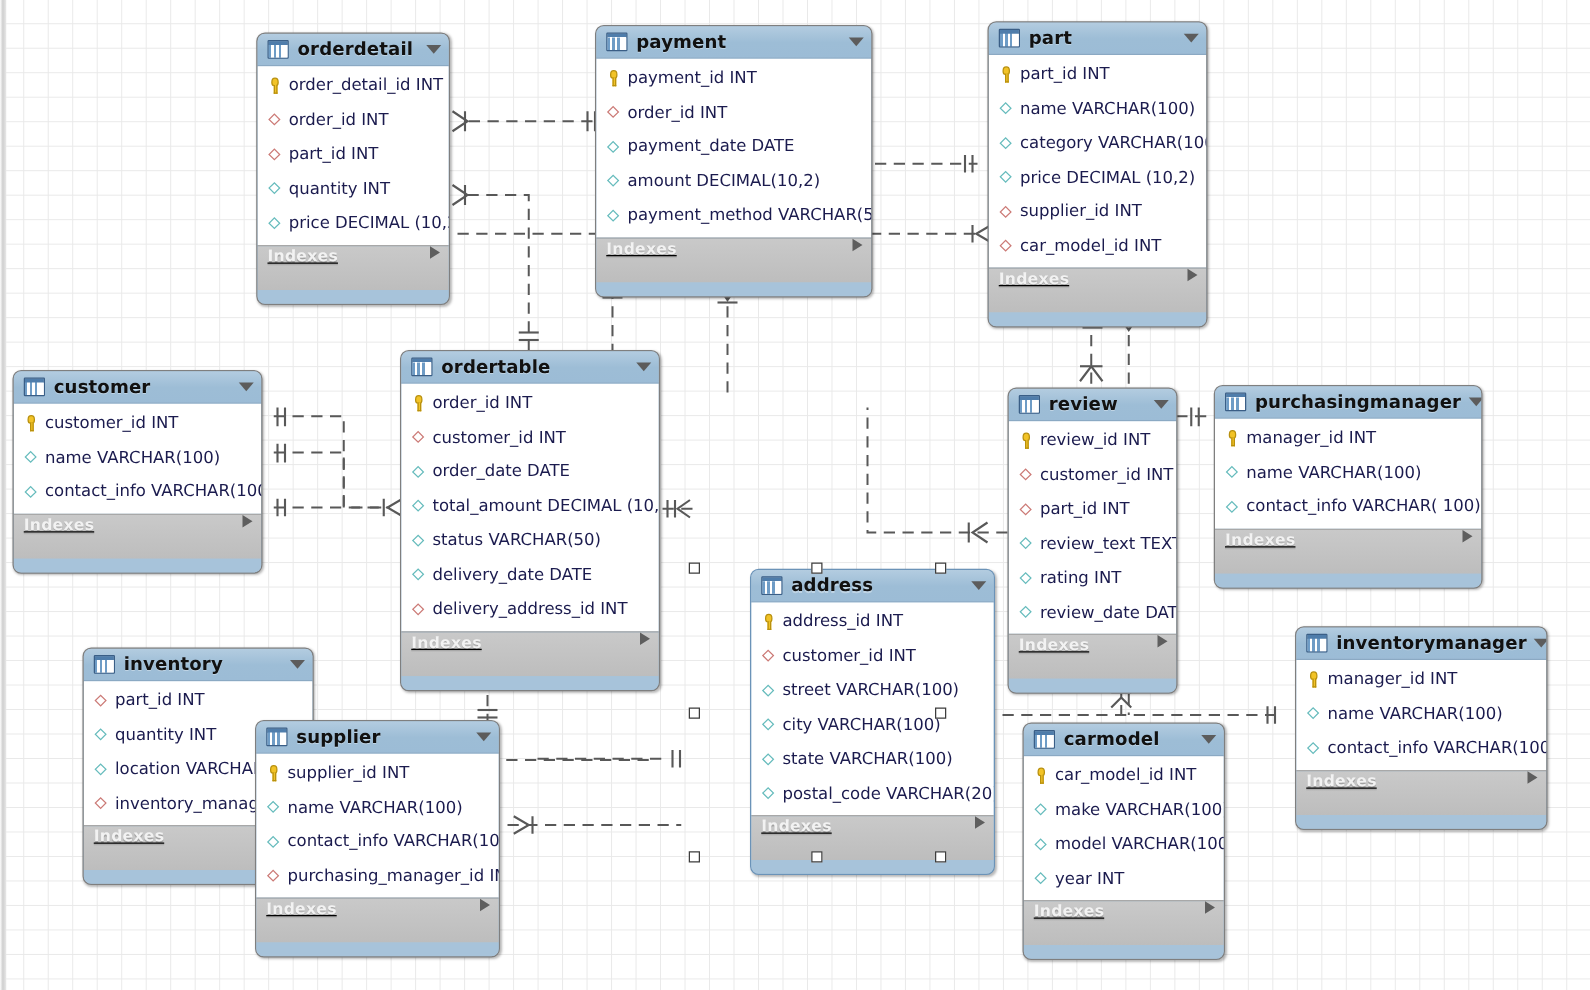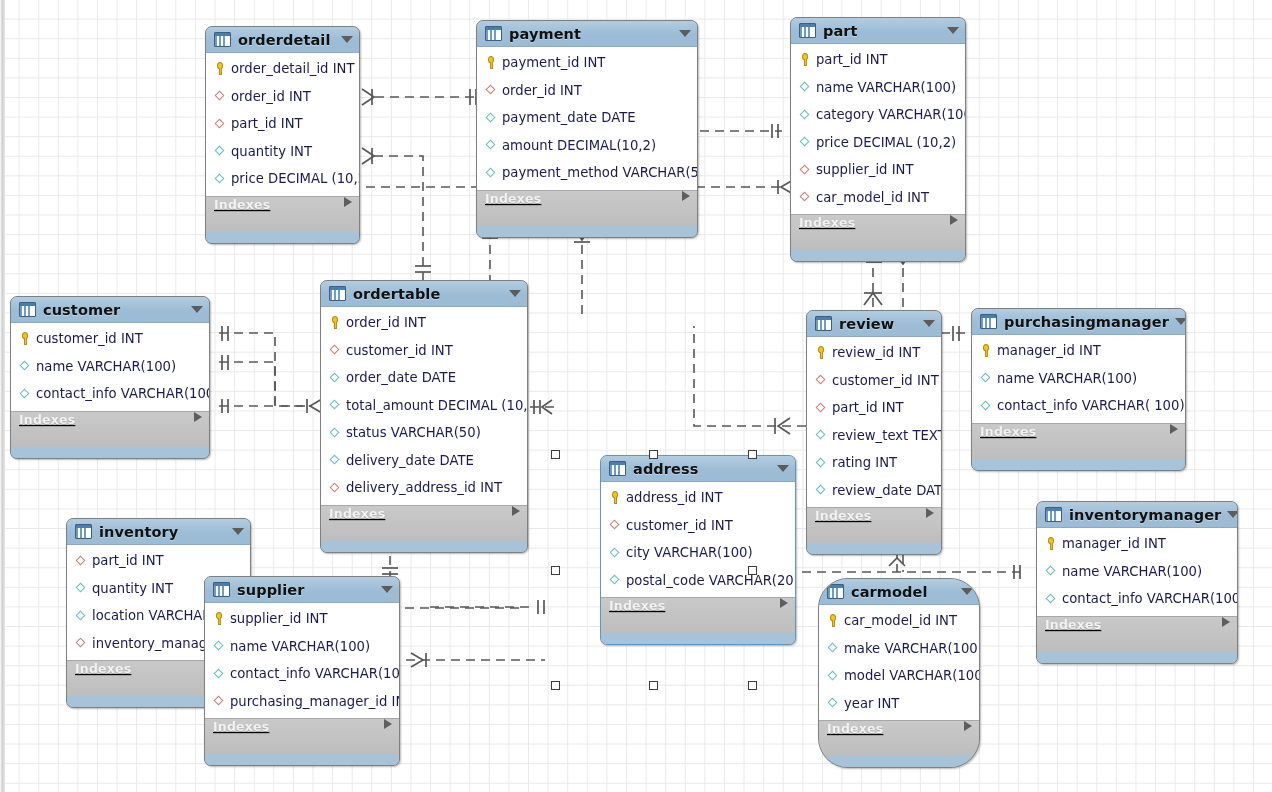--- a/index.html
+++ b/index.html
@@ -639,21 +639,29 @@
       <div class="col">
           <span class="m pk"></span>
           <span class="cname">address_id INT</span>
         </div>
       <div class="col">
           <span class="m fk"></span>
           <span class="cname">customer_id INT</span>
         </div>
       <div class="col">
           <span class="m fld"></span>
+          <span class="cname">street VARCHAR(100)</span>
+        </div>
+      <div class="col">
+          <span class="m fld"></span>
           <span class="cname">city VARCHAR(100)</span>
+        </div>
+      <div class="col">
+          <span class="m fld"></span>
+          <span class="cname">state VARCHAR(100)</span>
         </div>
       <div class="col">
           <span class="m fld"></span>
           <span class="cname">postal_code VARCHAR(20)</span>
         </div>
     </div>
     <div class="idx">
       <span class="ilabel">Indexes</span>
       <span class="iarrow"></span>
     </div>
@@ -726,21 +734,21 @@
           <span class="cname">purchasing_manager_id INT</span>
         </div>
     </div>
     <div class="idx">
       <span class="ilabel">Indexes</span>
       <span class="iarrow"></span>
     </div>
     <div class="foot"></div>
   </div>
 
-  <div class="tbl" id="t-carmodel" style="left:818px; top:578px; width:162px;border-radius:30px;">
+  <div class="tbl" id="t-carmodel" style="left:818px; top:578px; width:162px;">
     <div class="hdr">
       <span class="tbl-icon"></span>
       <span class="tname">carmodel</span>
       <span class="caret"></span>
     </div>
     <div class="cols">
       <div class="col">
           <span class="m pk"></span>
           <span class="cname">car_model_id INT</span>
         </div>

